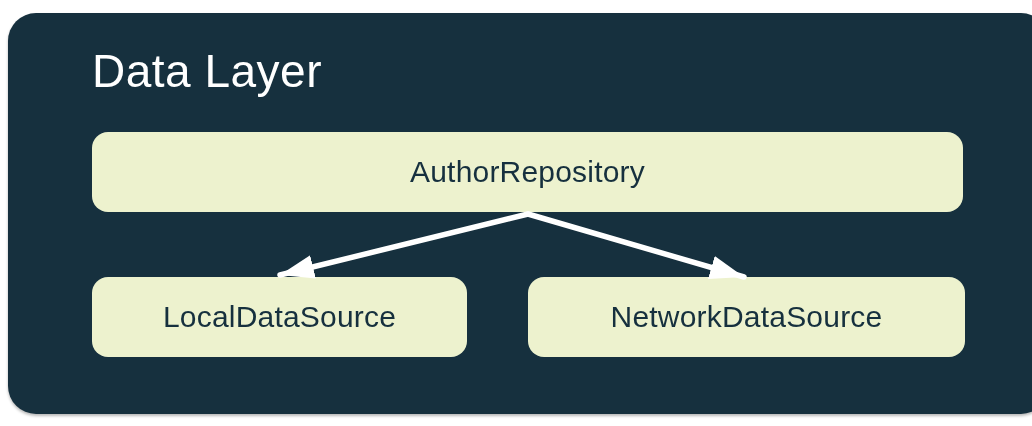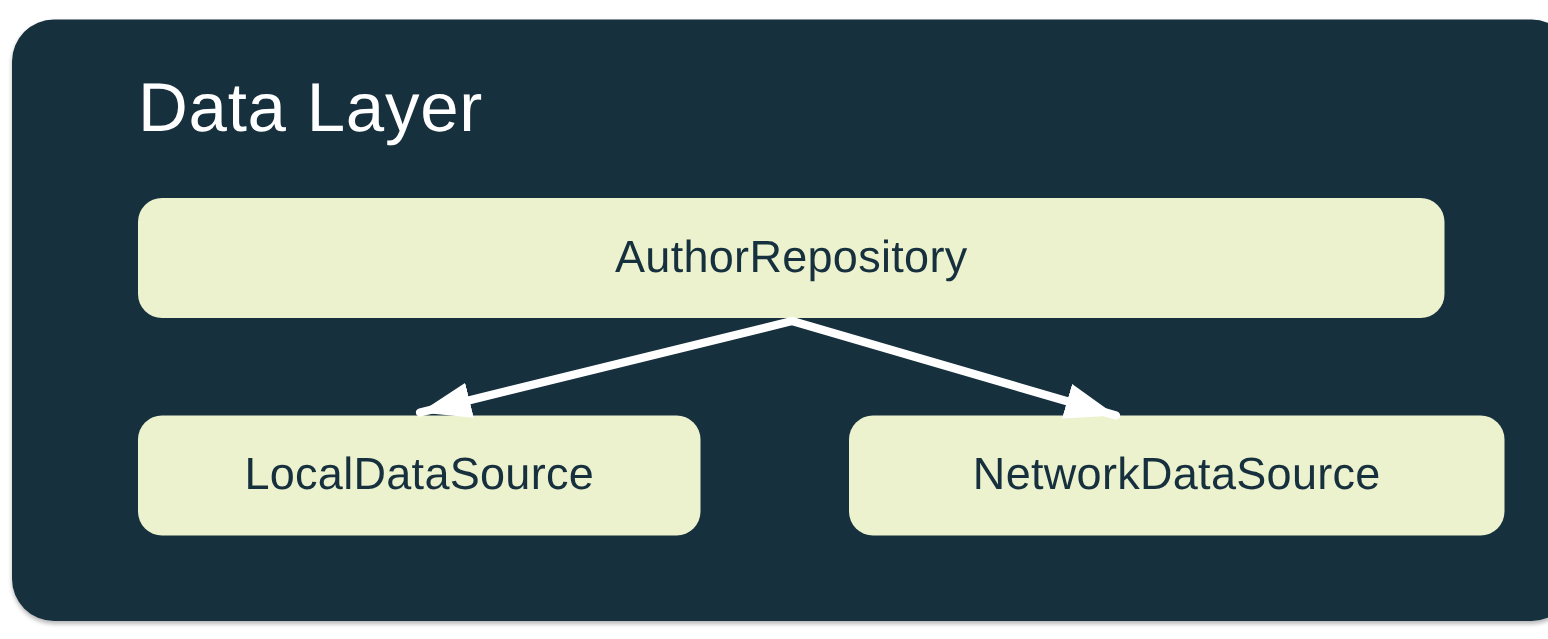--- a/index.html
+++ b/index.html
@@ -45,21 +45,21 @@
     align-items: center;
     justify-content: center;
     font-size: 30px;
     font-weight: 400;
     color: #16303E;
     letter-spacing: 0.2px;
     text-align: right;
   }
   .node-repo    { left: 84px;  top: 119px; width: 871px; }
   .node-local   { left: 84px;  top: 264px; width: 375px; }
-  .node-network { left: 520px; top: 264px; width: 437px; margin-left: 38px; }
+  .node-network { left: 520px; top: 264px; width: 437px; }
   .edges-overlay {
     position: absolute;
     left: 0;
     top: 0;
     width: 1032px;
     height: 426px;
     pointer-events: none;
   }
 </style>
 </head>

